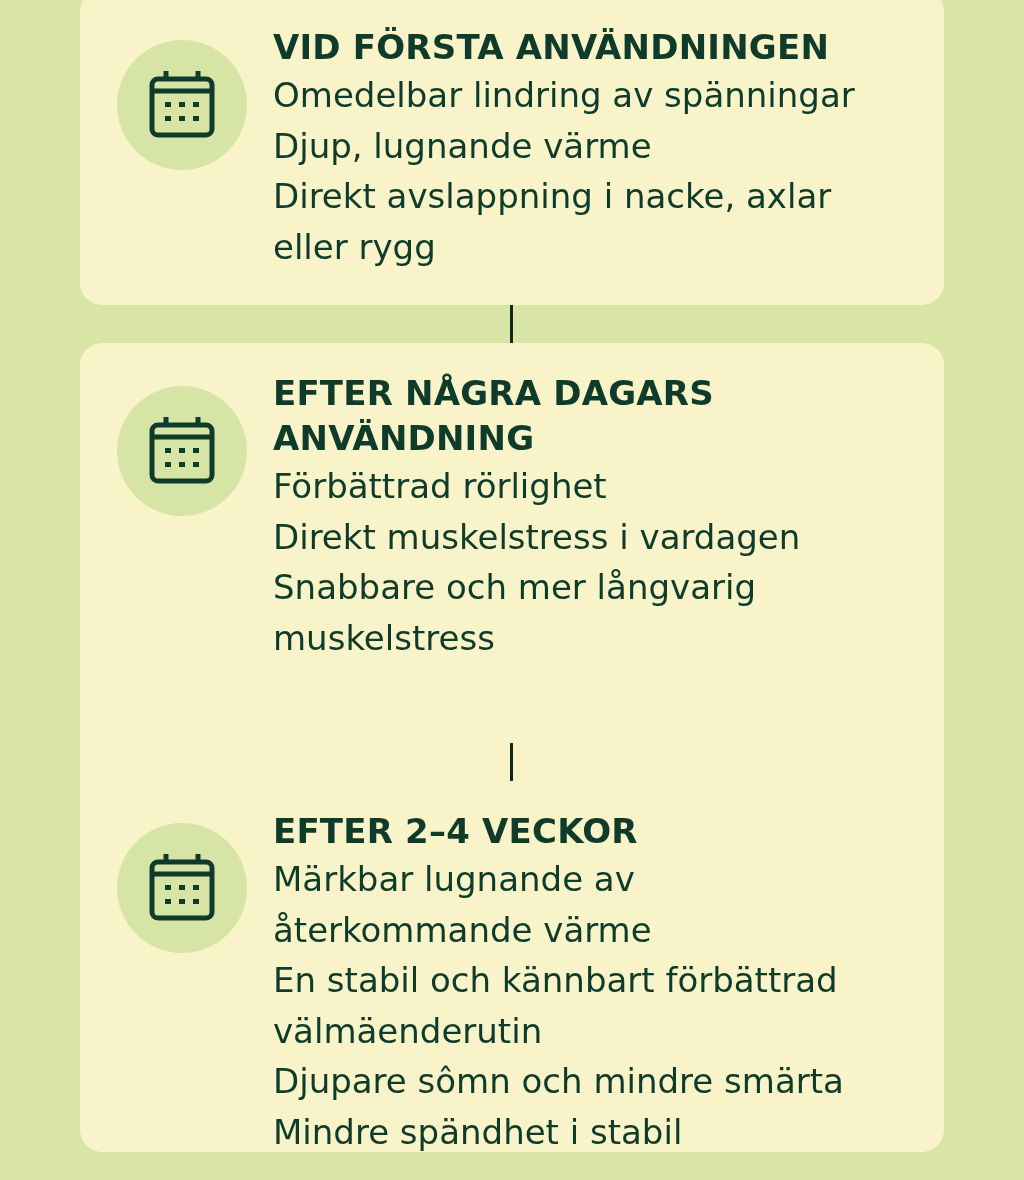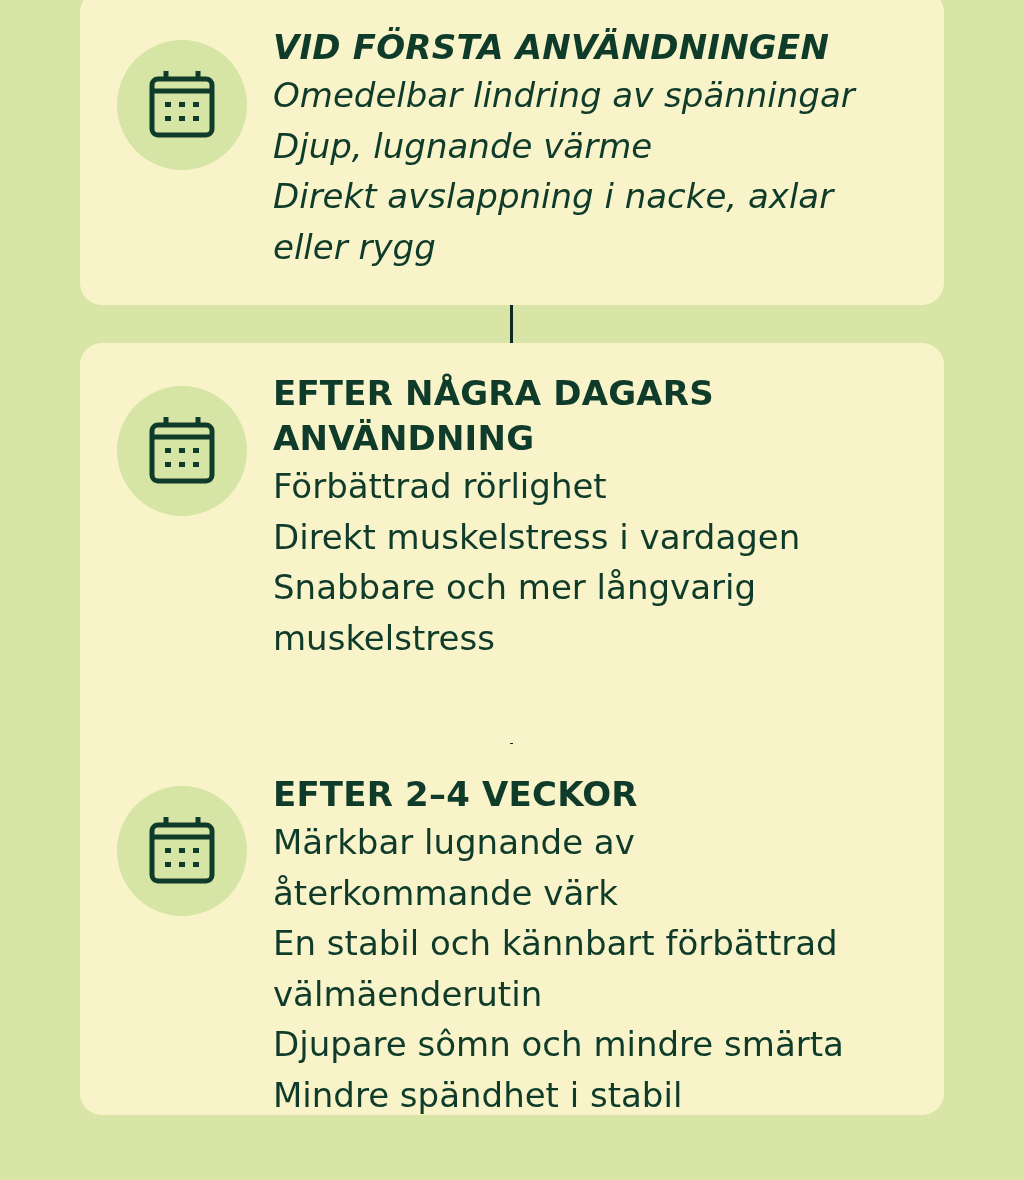--- a/index.html
+++ b/index.html
@@ -44,21 +44,21 @@
       <line x1="20" y1="2" x2="20" y2="12" stroke="#0f3b2a" stroke-width="5"></line>
       <line x1="52" y1="2" x2="52" y2="12" stroke="#0f3b2a" stroke-width="5"></line>
       <rect x="19" y="33" width="6" height="5" fill="#0f3b2a"></rect>
         <rect x="33" y="33" width="6" height="5" fill="#0f3b2a"></rect>
         <rect x="47" y="33" width="6" height="5" fill="#0f3b2a"></rect>
       <rect x="19" y="47" width="6" height="5" fill="#0f3b2a"></rect>
         <rect x="33" y="47" width="6" height="5" fill="#0f3b2a"></rect>
         <rect x="47" y="47" width="6" height="5" fill="#0f3b2a"></rect>
     </svg>
   </div>
-  <div class="content" style="top:35px;font-style:italic;">
+  <div class="content" style="top:35px;">
     <div class="title">VID FÖRSTA ANVÄNDNINGEN</div>
     <div class="line">Omedelbar lindring av spänningar</div>
     <div class="line">Djup, lugnande värme</div>
     <div class="line">Direkt avslappning i nacke, axlar</div>
     <div class="line">eller rygg</div>
   </div>
 </div>
 
 <div class="connector" style="top:305px; height:38px;"></div>
 
@@ -82,37 +82,37 @@
     <div class="title">ANVÄNDNING</div>
     <div class="line">Förbättrad rörlighet</div>
     <div class="line">Direkt muskelstress i vardagen</div>
     <div class="line">Snabbare och mer långvarig</div>
     <div class="line">muskelstress</div>
   </div>
 </div>
 
 <div class="connector" style="top:743px; height:38px;"></div>
 
-<div class="card" style="top:744px; height:371px;">
+<div class="card" style="top:781px; height:371px;">
   <div class="icon-circle" style="top:42px;">
     <svg viewBox="0 0 72 72">
       <rect x="6" y="10" width="60" height="56" rx="6" fill="none" stroke="#0f3b2a" stroke-width="5"></rect>
       <line x1="6" y1="22" x2="66" y2="22" stroke="#0f3b2a" stroke-width="5"></line>
       <line x1="20" y1="2" x2="20" y2="12" stroke="#0f3b2a" stroke-width="5"></line>
       <line x1="52" y1="2" x2="52" y2="12" stroke="#0f3b2a" stroke-width="5"></line>
       <rect x="19" y="33" width="6" height="5" fill="#0f3b2a"></rect>
         <rect x="33" y="33" width="6" height="5" fill="#0f3b2a"></rect>
         <rect x="47" y="33" width="6" height="5" fill="#0f3b2a"></rect>
       <rect x="19" y="47" width="6" height="5" fill="#0f3b2a"></rect>
         <rect x="33" y="47" width="6" height="5" fill="#0f3b2a"></rect>
         <rect x="47" y="47" width="6" height="5" fill="#0f3b2a"></rect>
     </svg>
   </div>
   <div class="content" style="top:28px;">
     <div class="title">EFTER 2–4 VECKOR</div>
     <div class="line">Märkbar lugnande av</div>
-    <div class="line">återkommande värk</div>
+    <div class="line">återkommande värme</div>
     <div class="line">En stabil och kännbart förbättrad</div>
     <div class="line">välmäenderutin</div>
     <div class="line">Djupare sômn och mindre smärta</div>
     <div class="line">Mindre spändhet i stabil</div>
   </div>
 </div>
 
 </body></html>

